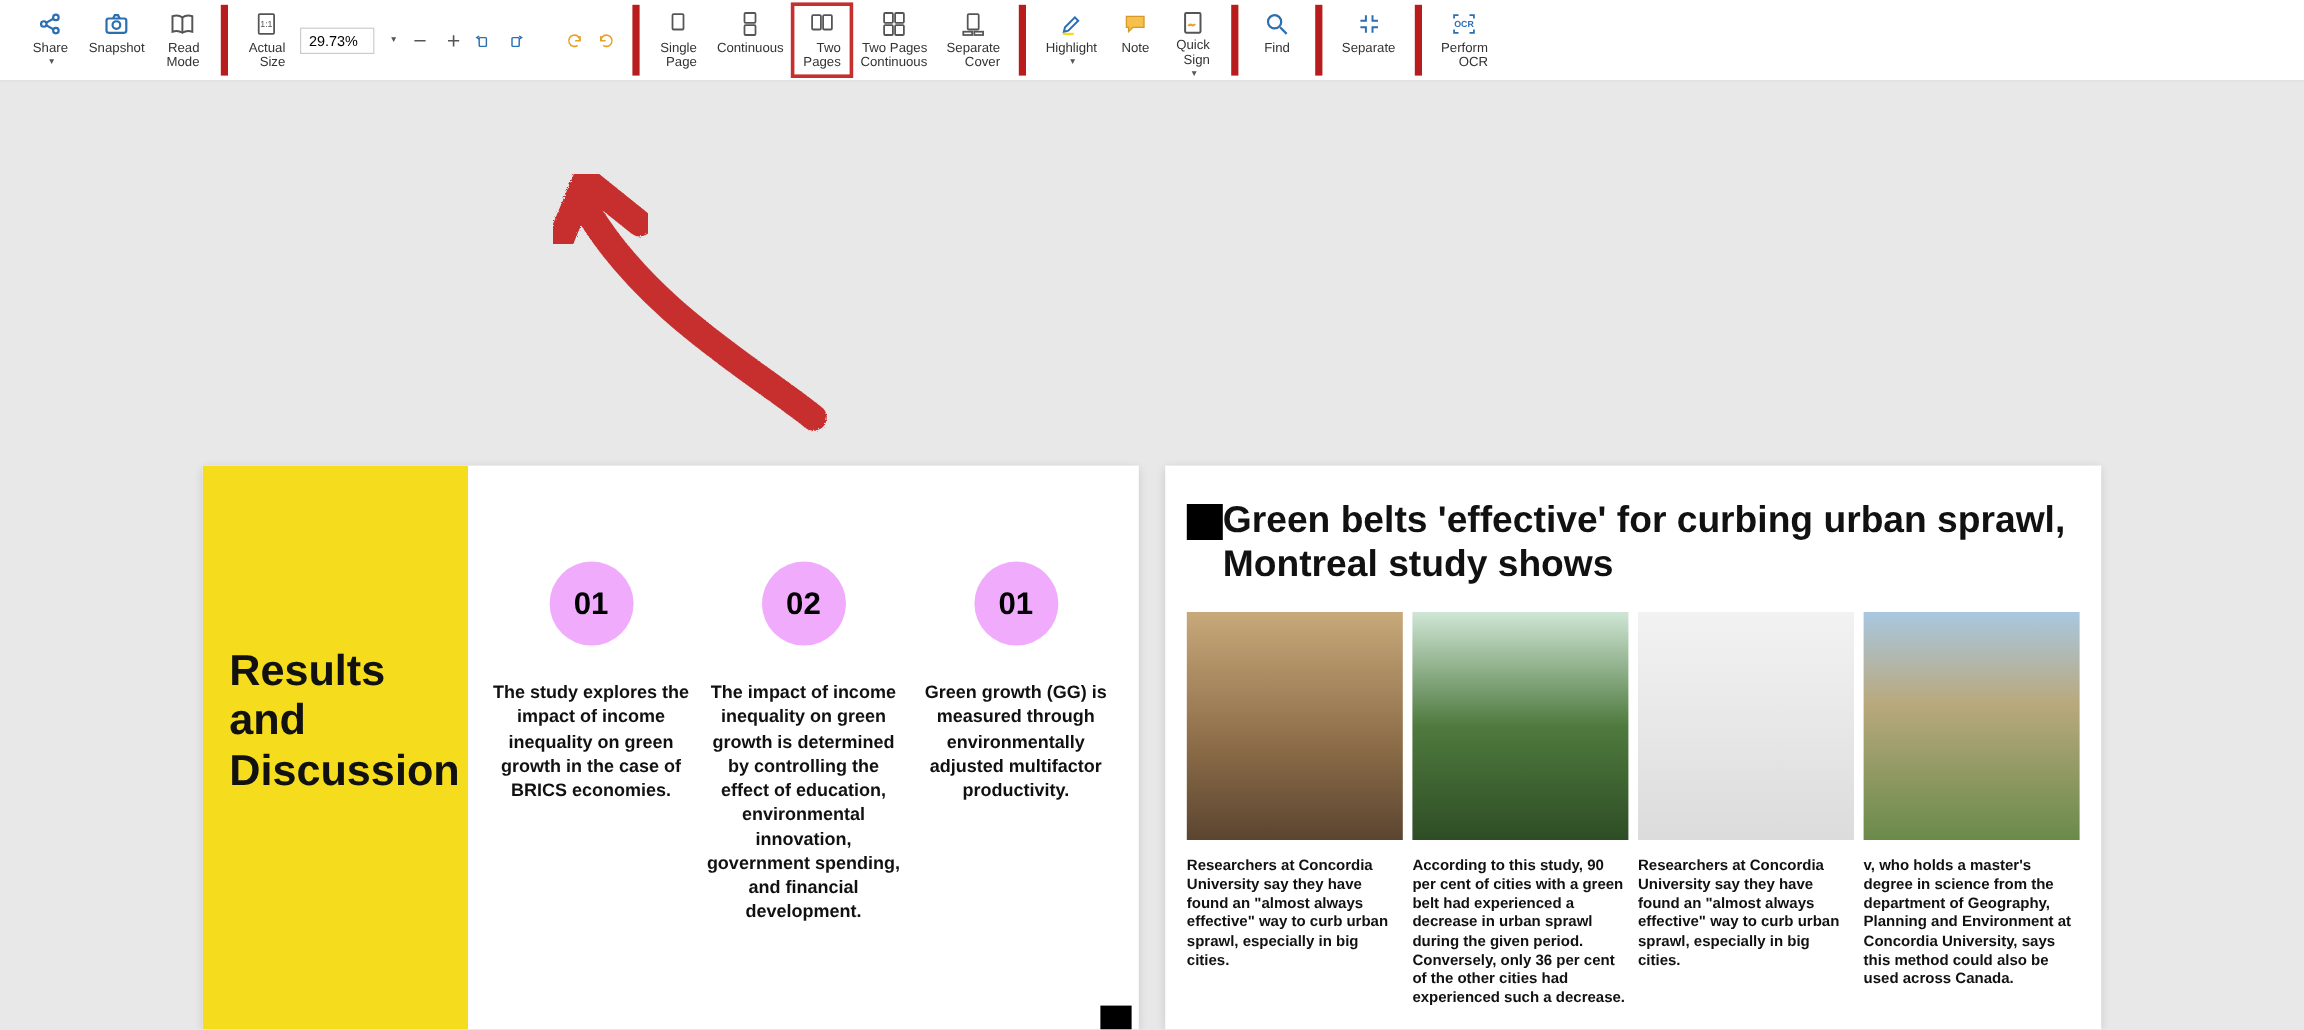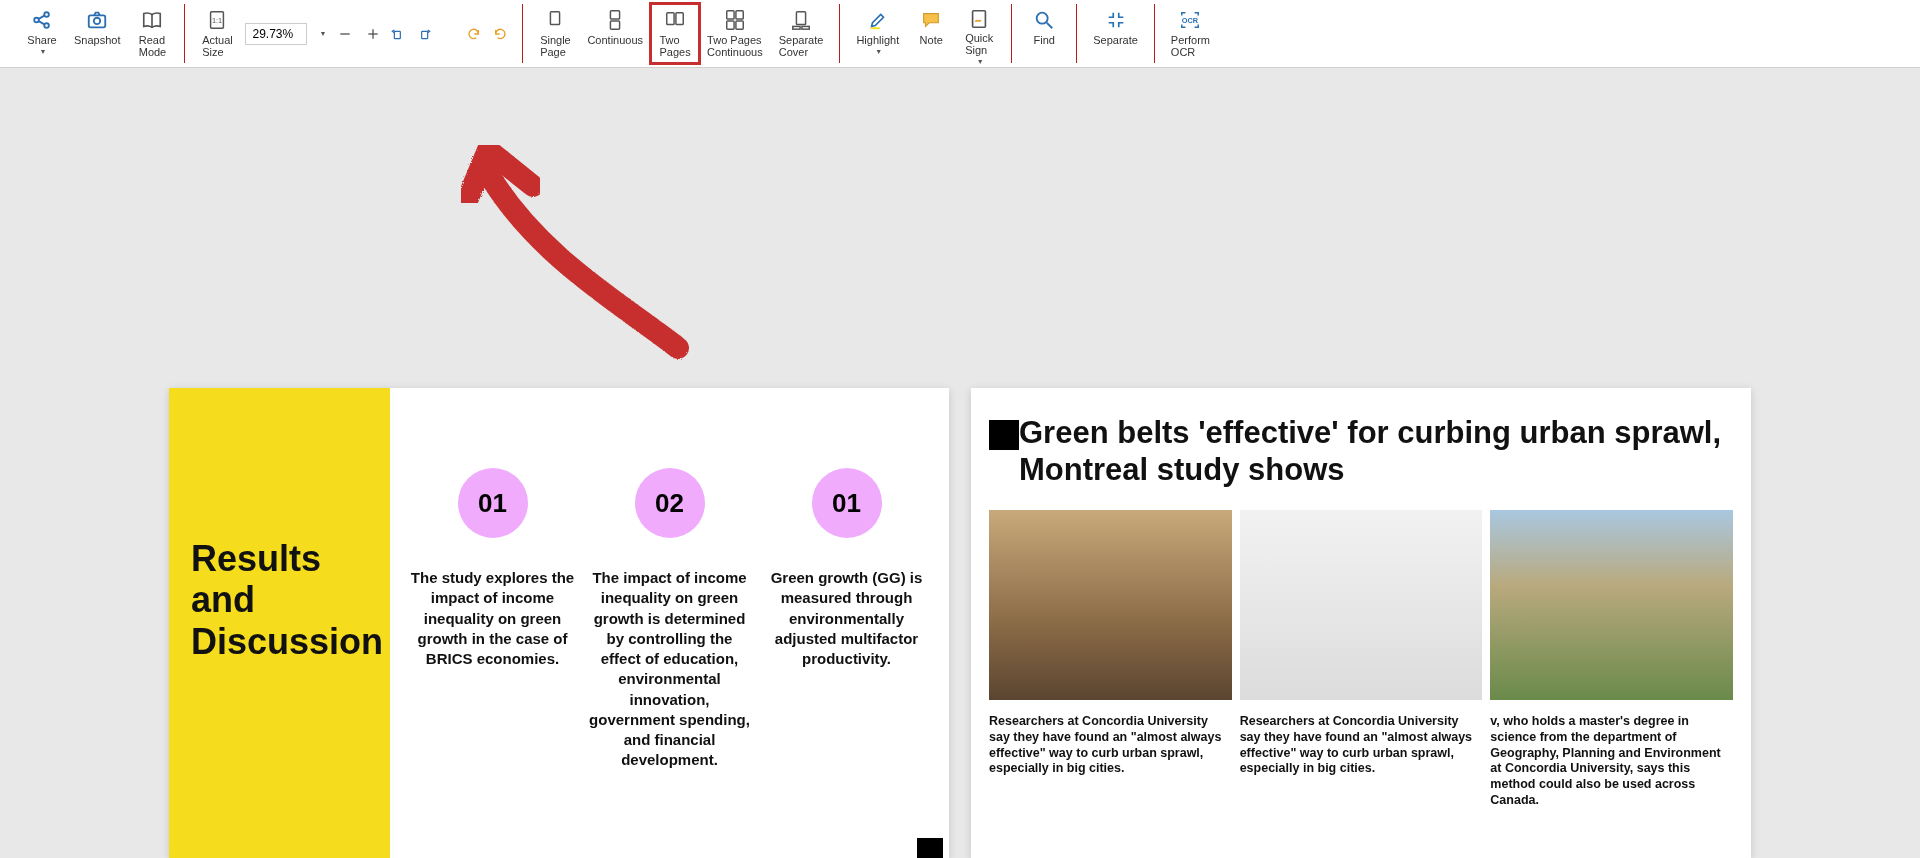--- a/index.html
+++ b/index.html
@@ -16,21 +16,21 @@
       border-bottom: 1px solid #d0d0d0;
       height: 68px;
       display: flex;
       align-items: stretch;
       padding: 4px 10px;
       gap: 0;
     }
     .toolbar-group {
       display: flex;
       align-items: stretch;
-      border-right: 1px solid #b91c1c;
+      border-right: 6px solid #b91c1c;
       padding: 0 8px;
     }
     .toolbar-group:last-child { border-right: none; }
     .toolbar-btn {
       display: flex;
       flex-direction: column;
       align-items: center;
       justify-content: flex-start;
       padding: 4px 8px;
       cursor: pointer;
@@ -39,21 +39,21 @@
     }
     .toolbar-btn .icon {
       width: 24px;
       height: 24px;
       display: flex;
       align-items: center;
       justify-content: center;
     }
     .toolbar-btn .label {
       font-size: 11px;
-      text-align: left;
+      text-align: right;
       line-height: 1.1;
       color: #333;
       white-space: nowrap;
     }
     .toolbar-btn.highlighted {
       outline: 3px solid #c72f2f;
       outline-offset: -1px;
     }
     .zoom-input {
       border: 1px solid #ccc;
@@ -434,20 +434,24 @@
     <div class="right-header">
       <div class="sq-bullet"></div>
       <h2>Green belts 'effective' for curbing urban sprawl, Montreal study shows</h2>
     </div>
     <div class="article-cols">
       <div class="article">
         <div class="thumb city"></div>
         <p>Researchers at Concordia University say they have found an "almost always effective" way to curb urban sprawl, especially in big cities.</p>
       </div>
       <div class="article">
+        <div class="thumb green"></div>
+        <p>According to this study, 90 per cent of cities with a green belt had experienced a decrease in urban sprawl during the given period. Conversely, only 36 per cent of the other cities had experienced such a decrease.</p>
+      </div>
+      <div class="article">
         <div class="thumb lab"></div>
         <p>Researchers at Concordia University say they have found an "almost always effective" way to curb urban sprawl, especially in big cities.</p>
       </div>
       <div class="article">
         <div class="thumb bldg"></div>
         <p>v, who holds a master's degree in science from the department of Geography, Planning and Environment at Concordia University, says this method could also be used across Canada.</p>
       </div>
     </div>
   </div>
 </div>

